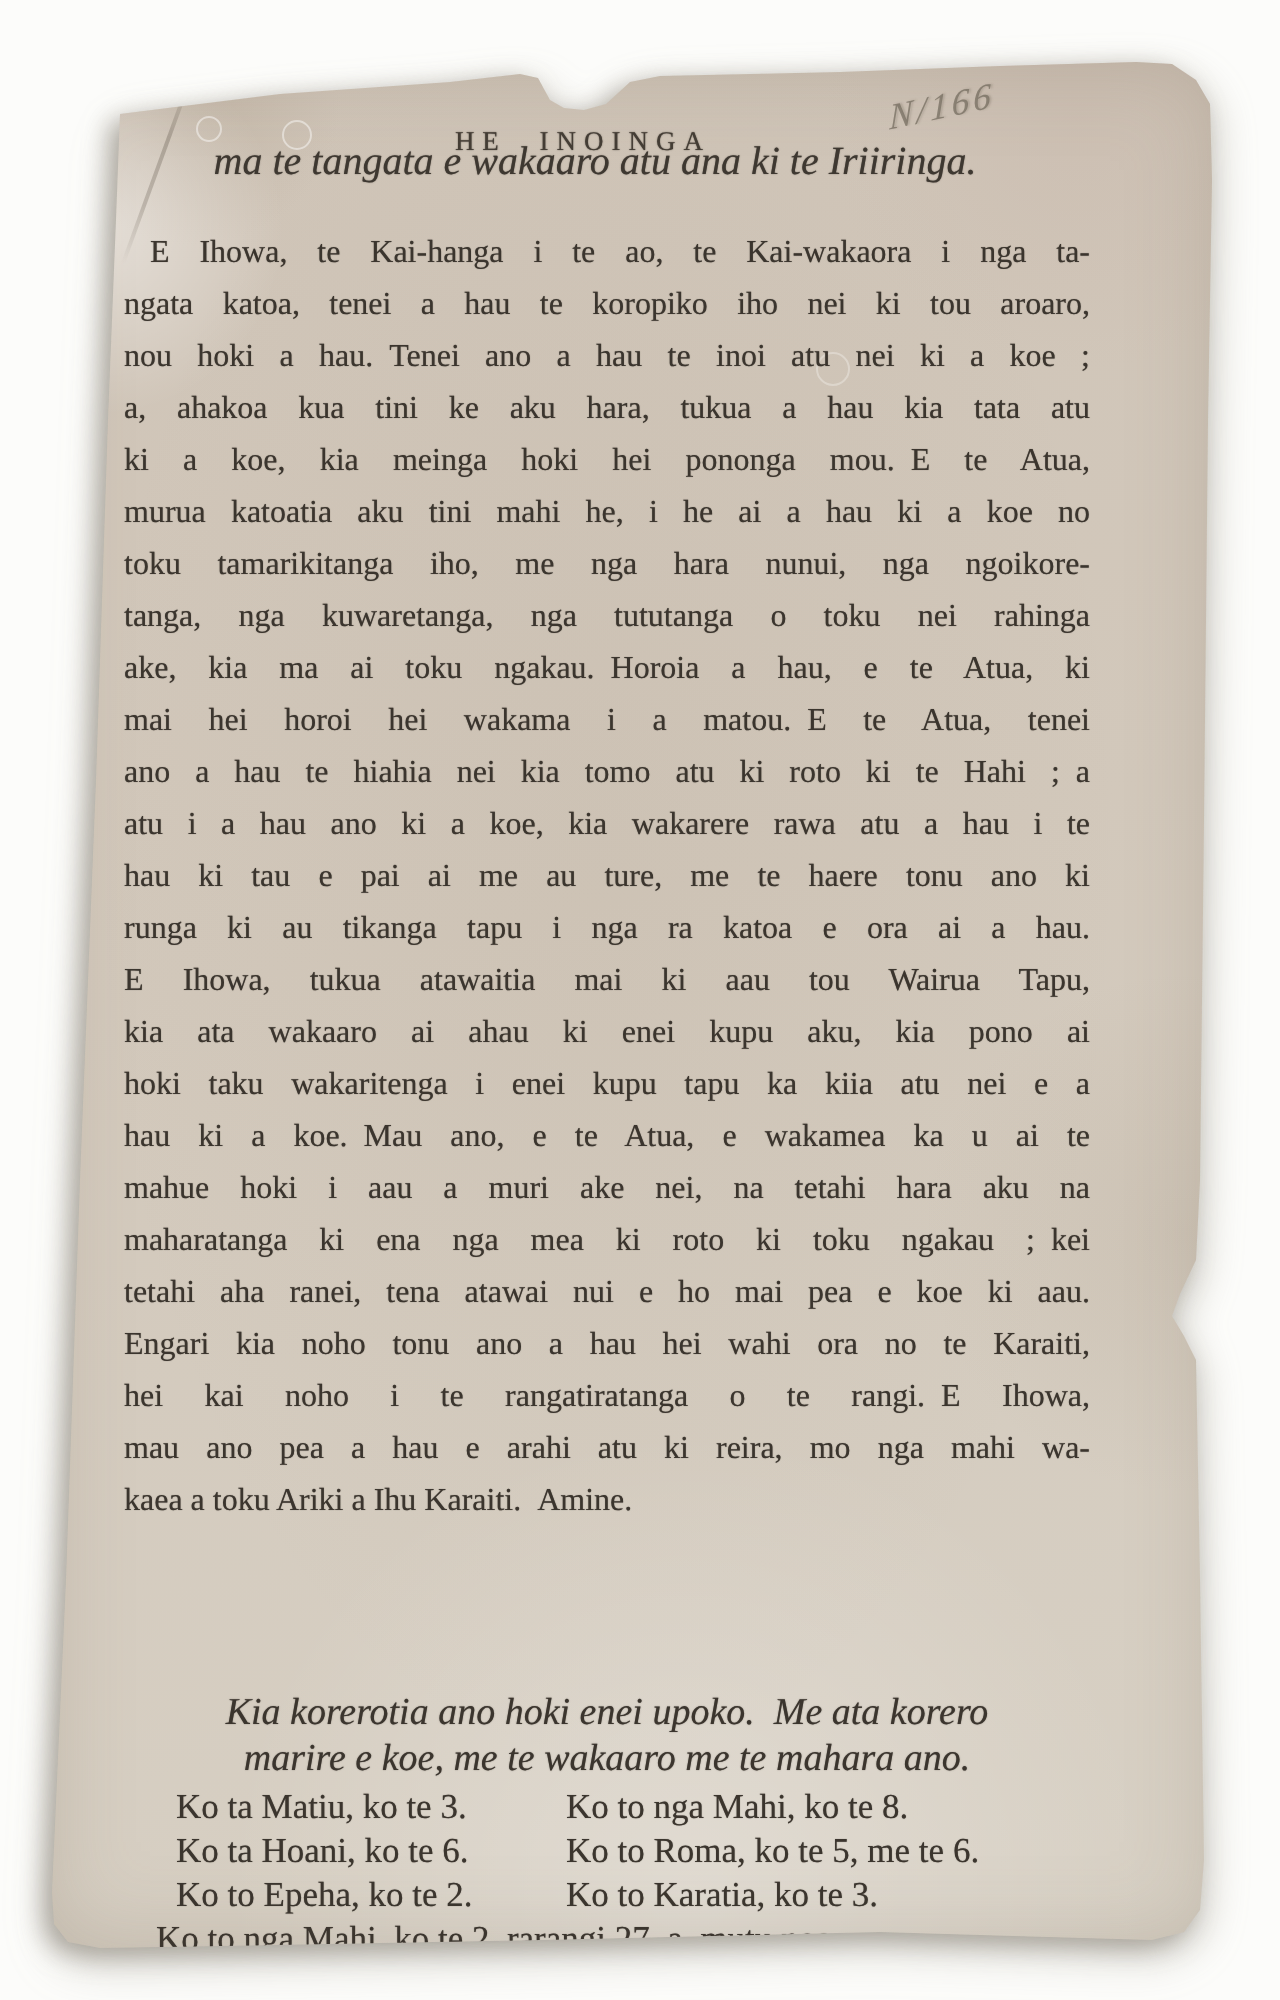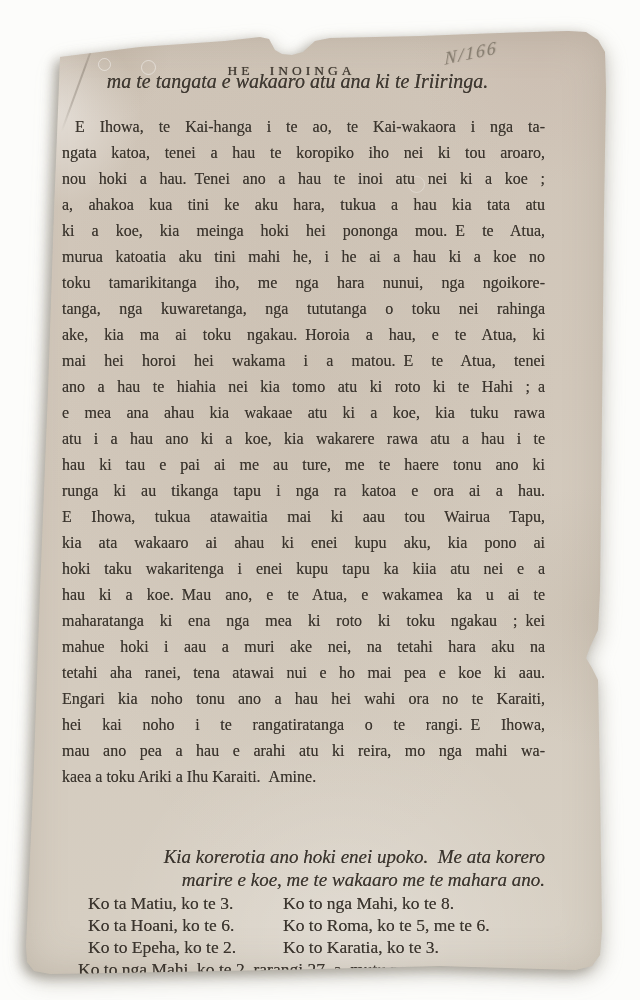--- a/index.html
+++ b/index.html
@@ -72,21 +72,21 @@
     font-size:16px;line-height:26px;
     text-shadow:0 0 0.5px rgba(59,53,46,0.65);
   }
   .body-line{
     text-align:justify;text-align-last:justify;height:26px;overflow:visible;
   }
   .body-line:first-child{text-indent:13px;}
   .body-line:last-child{text-align-last:left;}
   .note{
     position:absolute;top:816px;left:0;width:483px;
-    font-size:19px;font-style:italic;line-height:22.5px;text-align:right;
+    font-size:19px;font-style:italic;line-height:22.5px;text-align:center;
     text-shadow:0 0 0.6px rgba(59,53,46,0.7);
   }
   .refs{
     position:absolute;top:862px;left:0;width:483px;
     font-size:17.5px;line-height:22px;
     text-shadow:0 0 0.5px rgba(59,53,46,0.65);
   }
   .ref-row{padding-left:26px;}
   .ref-left{display:inline-block;width:195px;}
   .ref-footer{padding-left:16px;}
@@ -115,30 +115,29 @@
           <div class="body-line">ngata katoa, tenei a hau te koropiko iho nei ki tou aroaro,</div>
           <div class="body-line">nou hoki a hau. Tenei ano a hau te inoi atu nei ki a koe ;</div>
           <div class="body-line">a, ahakoa kua tini ke aku hara, tukua a hau kia tata atu</div>
           <div class="body-line">ki a koe, kia meinga hoki hei pononga mou. E te Atua,</div>
           <div class="body-line">murua katoatia aku tini mahi he, i he ai a hau ki a koe no</div>
           <div class="body-line">toku tamarikitanga iho, me nga hara nunui, nga ngoikore-</div>
           <div class="body-line">tanga, nga kuwaretanga, nga tututanga o toku nei rahinga</div>
           <div class="body-line">ake, kia ma ai toku ngakau. Horoia a hau, e te Atua, ki</div>
           <div class="body-line">mai hei horoi hei wakama i a matou. E te Atua, tenei</div>
           <div class="body-line">ano a hau te hiahia nei kia tomo atu ki roto ki te Hahi ; a</div>
-          <div class="body-line">e mea ana ahau kia wakaae atu ki a koe, kia tuku rawa</div>
           <div class="body-line">atu i a hau ano ki a koe, kia wakarere rawa atu a hau i te</div>
           <div class="body-line">hau ki tau e pai ai me au ture, me te haere tonu ano ki</div>
           <div class="body-line">runga ki au tikanga tapu i nga ra katoa e ora ai a hau.</div>
           <div class="body-line">E Ihowa, tukua atawaitia mai ki aau tou Wairua Tapu,</div>
           <div class="body-line">kia ata wakaaro ai ahau ki enei kupu aku, kia pono ai</div>
           <div class="body-line">hoki taku wakaritenga i enei kupu tapu ka kiia atu nei e a</div>
           <div class="body-line">hau ki a koe. Mau ano, e te Atua, e wakamea ka u ai te</div>
+          <div class="body-line">mahue hoki i aau a muri ake nei, na tetahi hara aku na</div>
           <div class="body-line">maharatanga ki ena nga mea ki roto ki toku ngakau ; kei</div>
-          <div class="body-line">mahue hoki i aau a muri ake nei, na tetahi hara aku na</div>
           <div class="body-line">tetahi aha ranei, tena atawai nui e ho mai pea e koe ki aau.</div>
           <div class="body-line">Engari kia noho tonu ano a hau hei wahi ora no te Karaiti,</div>
           <div class="body-line">hei kai noho i te rangatiratanga o te rangi. E Ihowa,</div>
           <div class="body-line">mau ano pea a hau e arahi atu ki reira, mo nga mahi wa-</div>
           <div class="body-line">kaea a toku Ariki a Ihu Karaiti. Amine.</div>
         </div>
 
       <div class="note">
           <div class="note-line">Kia korerotia ano hoki enei upoko. Me ata korero</div>
           <div class="note-line">marire e koe, me te wakaaro me te mahara ano.</div>

